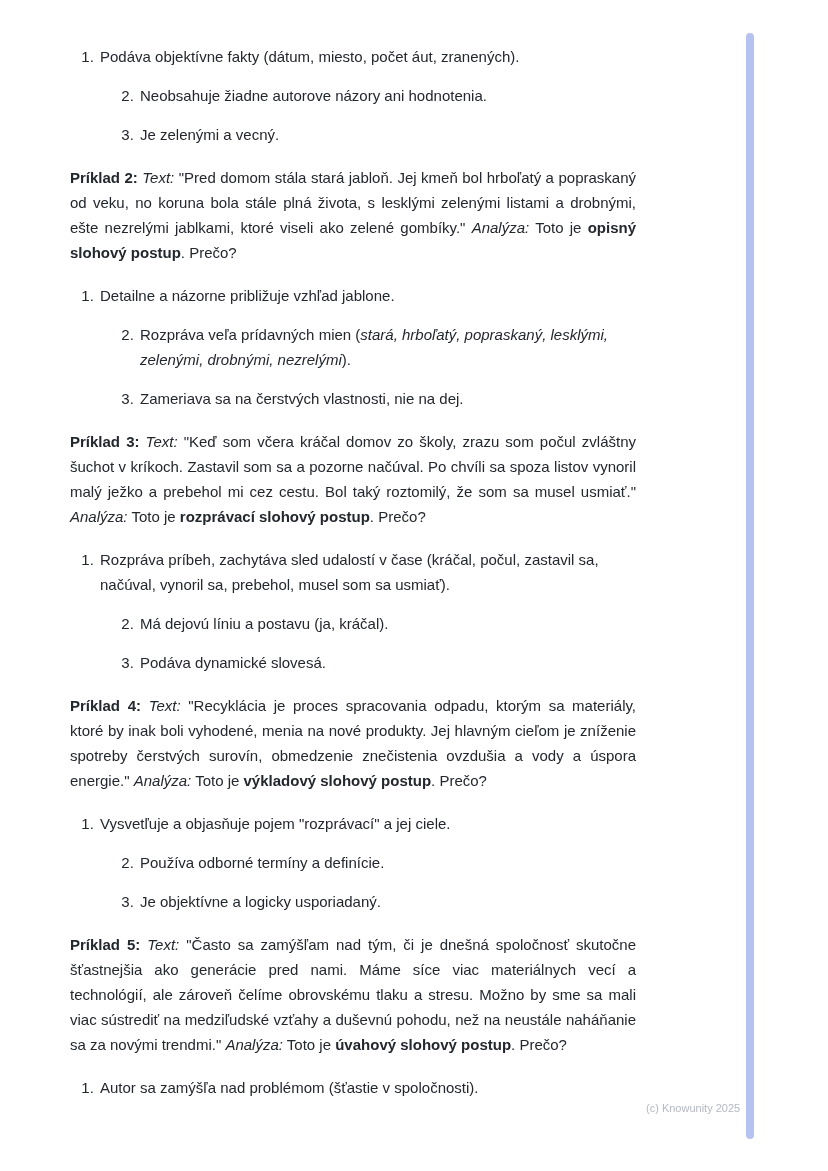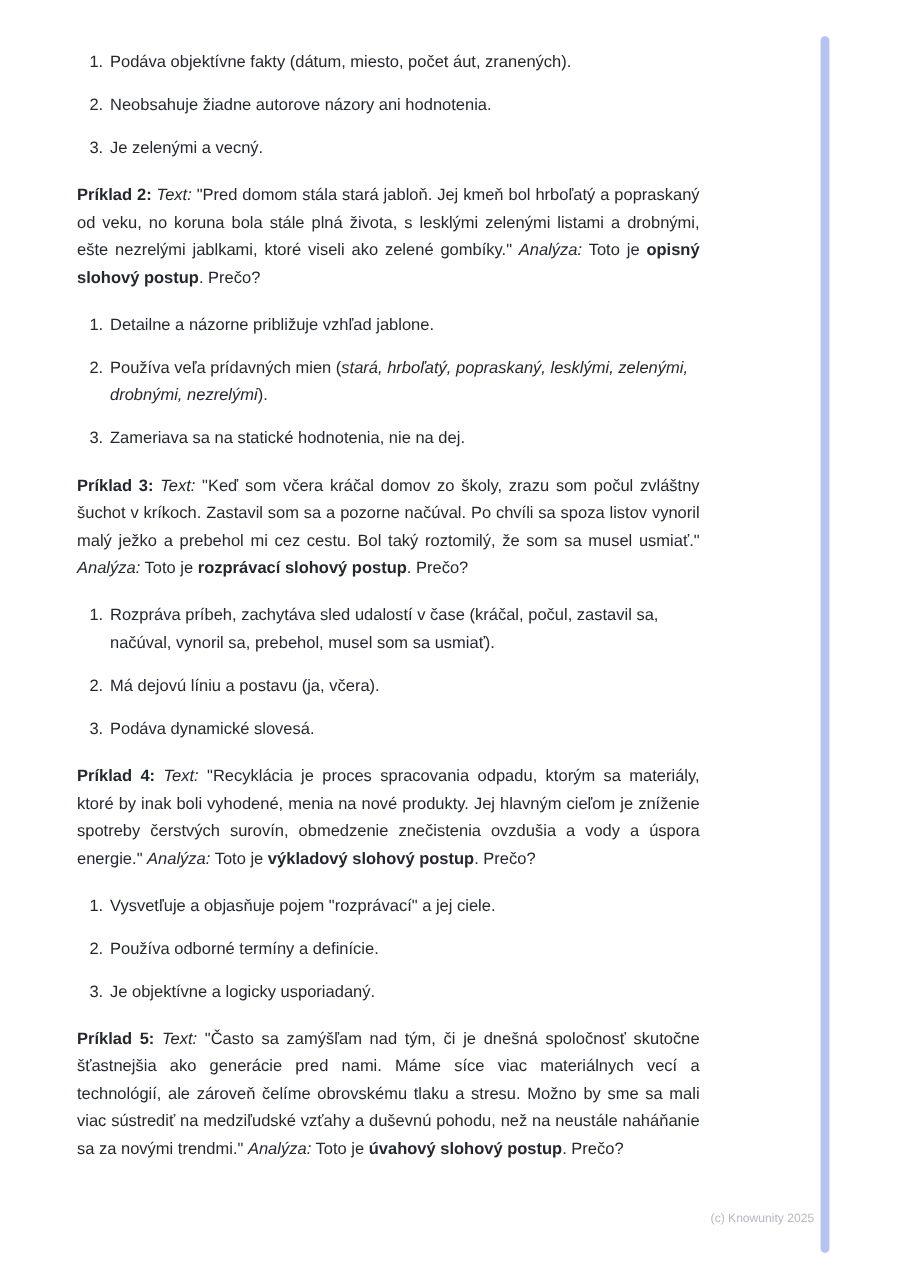--- a/index.html
+++ b/index.html
@@ -38,20 +38,21 @@
   .content ol {
     margin: 18px 0;
     padding-left: 28px;
     text-align: left;
   }
   .content li {
     padding-left: 2px;
   }
   .content li + li {
     margin-top: 14px;
+    margin-left: 40px;
   }
   .b  { font-weight: bold; }
   .i  { font-style: italic; }
   .scrollbar {
     position: absolute;
     left: 746px;
     top: 33px;
     width: 8px;
     height: 1106px;
     border-radius: 4px;
@@ -74,32 +75,35 @@
 <div class="page">
   <div class="content">
       <ol>
         <li><span>Podáva objektívne fakty (dátum, miesto, počet áut, zranených).</span></li>
         <li><span>Neobsahuje žiadne autorove názory ani hodnotenia.</span></li>
         <li><span>Je zelenými a vecný.</span></li>
       </ol>
       <p><span class="b">Príklad 2:</span><span> </span><span class="i">Text:</span><span> "Pred domom stála stará jabloň. Jej kmeň bol hrboľatý a popraskaný od veku, no koruna bola stále plná života, s lesklými zelenými listami a drobnými, ešte nezrelými jablkami, ktoré viseli ako zelené gombíky." </span><span class="i">Analýza:</span><span> Toto je </span><span class="b">opisný slohový postup</span><span>. Prečo?</span></p>
       <ol>
         <li><span>Detailne a názorne približuje vzhľad jablone.</span></li>
-        <li><span>Používa veľa prídavných mien (</span><span class="i">stará, hrboľatý, popraskaný, lesklými, zelenými, drobnými, nezrelými</span><span>).</span></li>
-        <li><span>Zameriava sa na statické hodnotenia, nie na dej.</span></li>
+        <li><span>Rozpráva veľa prídavných mien (</span><span class="i">stará, hrboľatý, popraskaný, lesklými, zelenými, drobnými, nezrelými</span><span>).</span></li>
+        <li><span>Zameriava sa na čerstvých vlastnosti, nie na dej.</span></li>
       </ol>
       <p><span class="b">Príklad 3:</span><span> </span><span class="i">Text:</span><span> "Keď som včera kráčal domov zo školy, zrazu som počul zvláštny šuchot v kríkoch. Zastavil som sa a pozorne načúval. Po chvíli sa spoza listov vynoril malý ježko a prebehol mi cez cestu. Bol taký roztomilý, že som sa musel usmiať." </span><span class="i">Analýza:</span><span> Toto je </span><span class="b">rozprávací slohový postup</span><span>. Prečo?</span></p>
       <ol>
         <li><span>Rozpráva príbeh, zachytáva sled udalostí v čase (kráčal, počul, zastavil sa, načúval, vynoril sa, prebehol, musel som sa usmiať).</span></li>
-        <li><span>Má dejovú líniu a postavu (ja, včera).</span></li>
+        <li><span>Má dejovú líniu a postavu (ja, kráčal).</span></li>
         <li><span>Podáva dynamické slovesá.</span></li>
       </ol>
       <p><span class="b">Príklad 4:</span><span> </span><span class="i">Text:</span><span> "Recyklácia je proces spracovania odpadu, ktorým sa materiály, ktoré by inak boli vyhodené, menia na nové produkty. Jej hlavným cieľom je zníženie spotreby čerstvých surovín, obmedzenie znečistenia ovzdušia a vody a úspora energie." </span><span class="i">Analýza:</span><span> Toto je </span><span class="b">výkladový slohový postup</span><span>. Prečo?</span></p>
       <ol>
         <li><span>Vysvetľuje a objasňuje pojem "rozprávací" a jej ciele.</span></li>
         <li><span>Používa odborné termíny a definície.</span></li>
         <li><span>Je objektívne a logicky usporiadaný.</span></li>
       </ol>
       <p><span class="b">Príklad 5:</span><span> </span><span class="i">Text:</span><span> "Často sa zamýšľam nad tým, či je dnešná spoločnosť skutočne šťastnejšia ako generácie pred nami. Máme síce viac materiálnych vecí a technológií, ale zároveň čelíme obrovskému tlaku a stresu. Možno by sme sa mali viac sústrediť na medziľudské vzťahy a duševnú pohodu, než na neustále naháňanie sa za novými trendmi." </span><span class="i">Analýza:</span><span> Toto je </span><span class="b">úvahový slohový postup</span><span>. Prečo?</span></p>
+      <ol>
+        <li><span>Autor sa zamýšľa nad problémom (šťastie v spoločnosti).</span></li>
+      </ol>
     </div>
   <div class="scrollbar" style="background: rgb(182, 194, 240);"></div>
   <div class="watermark" style="color: rgb(180, 184, 194);">(c) Knowunity 2025</div>
 </div>
 
 </body></html>

